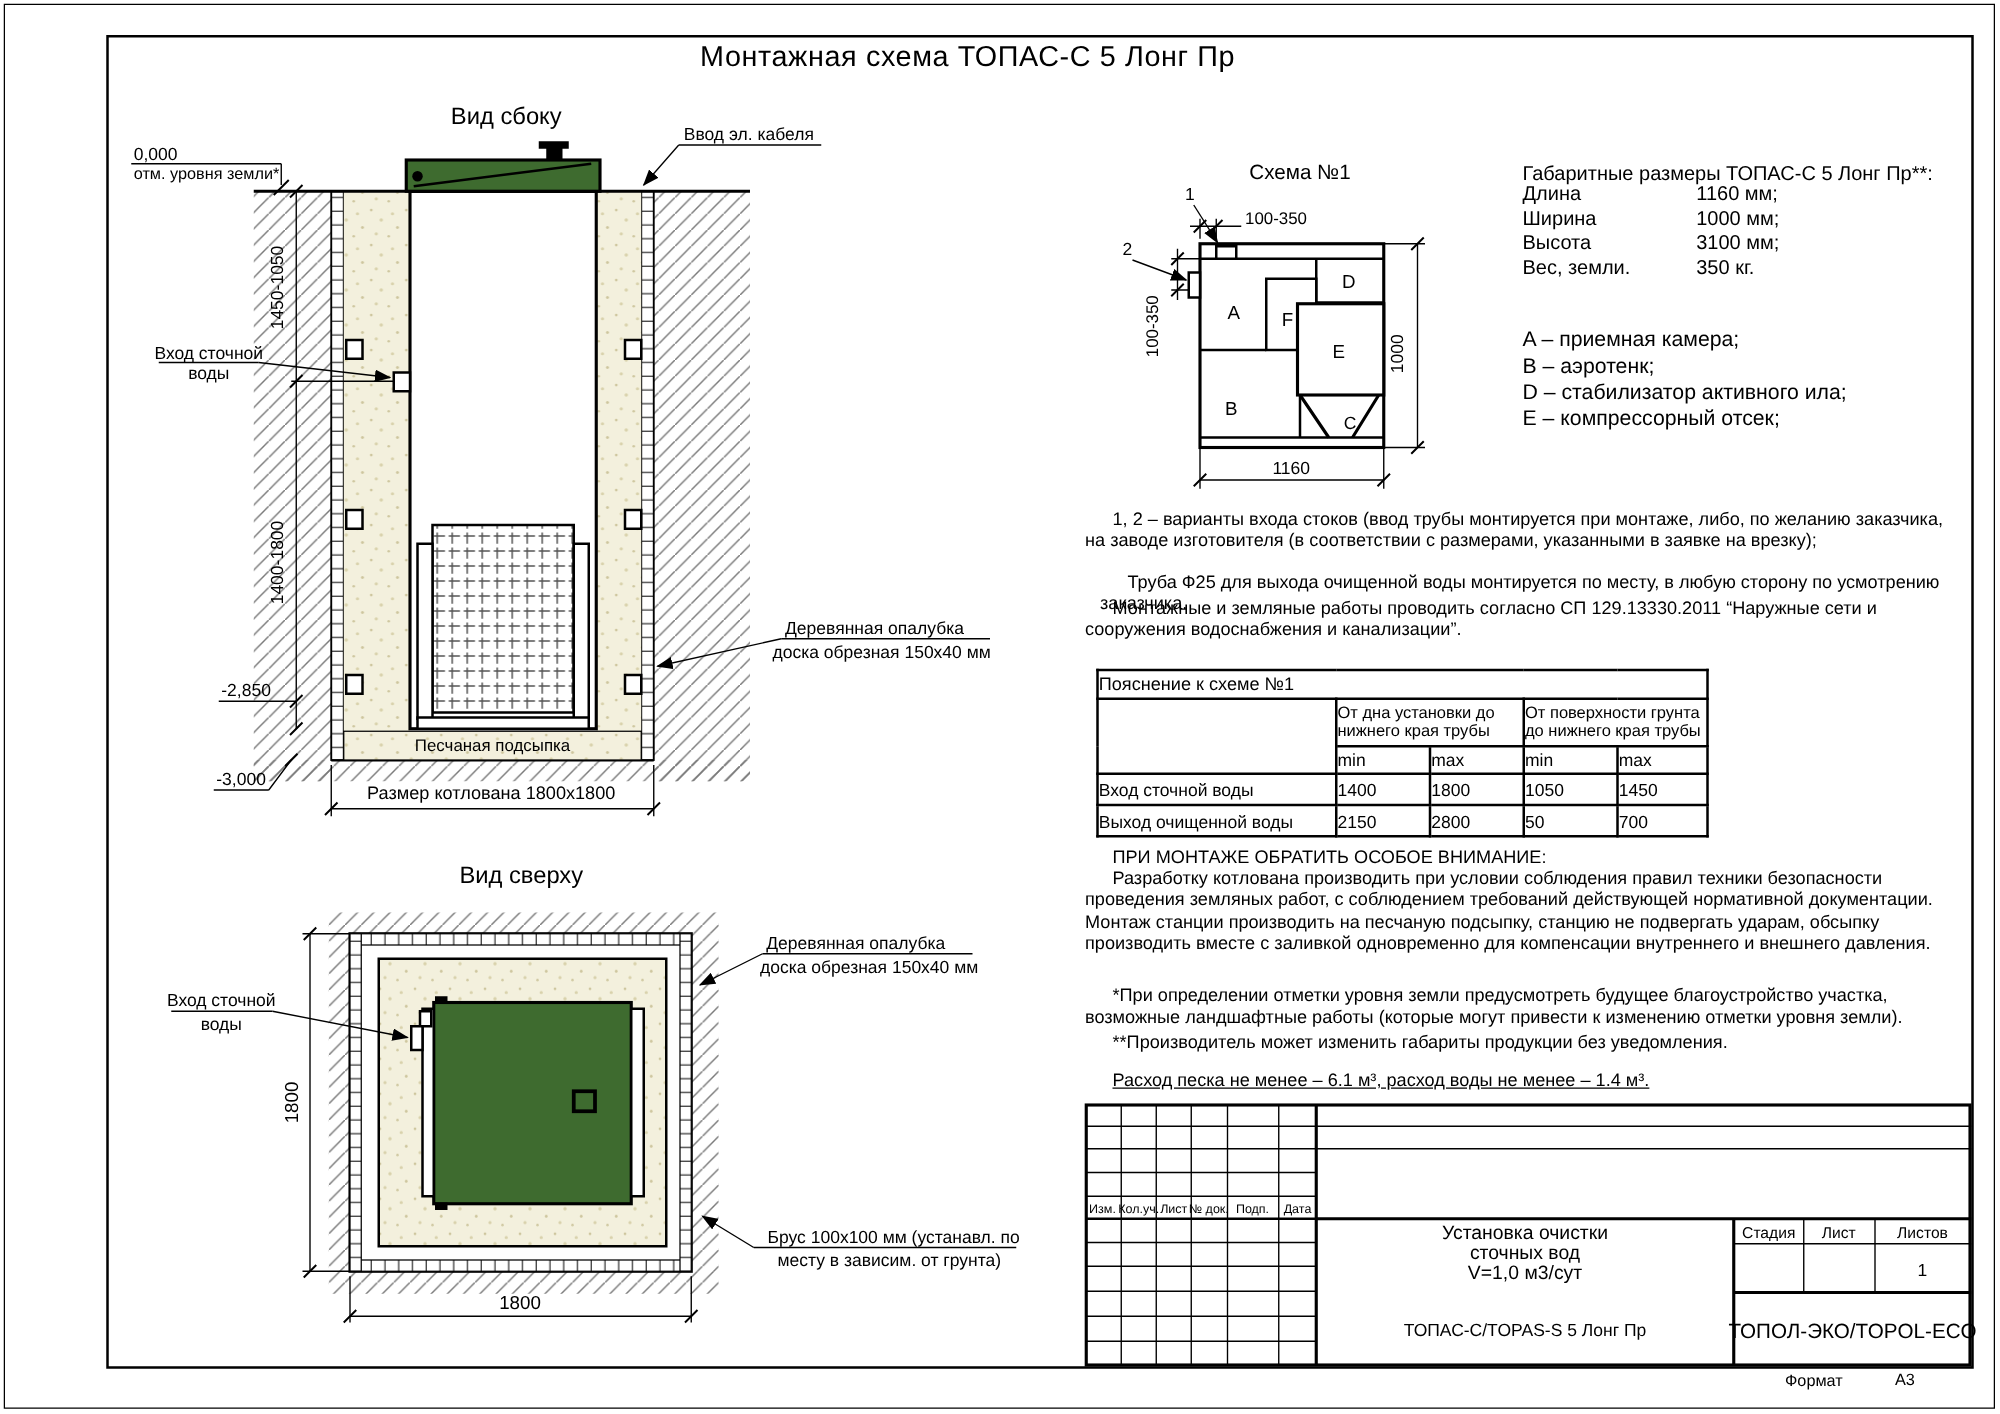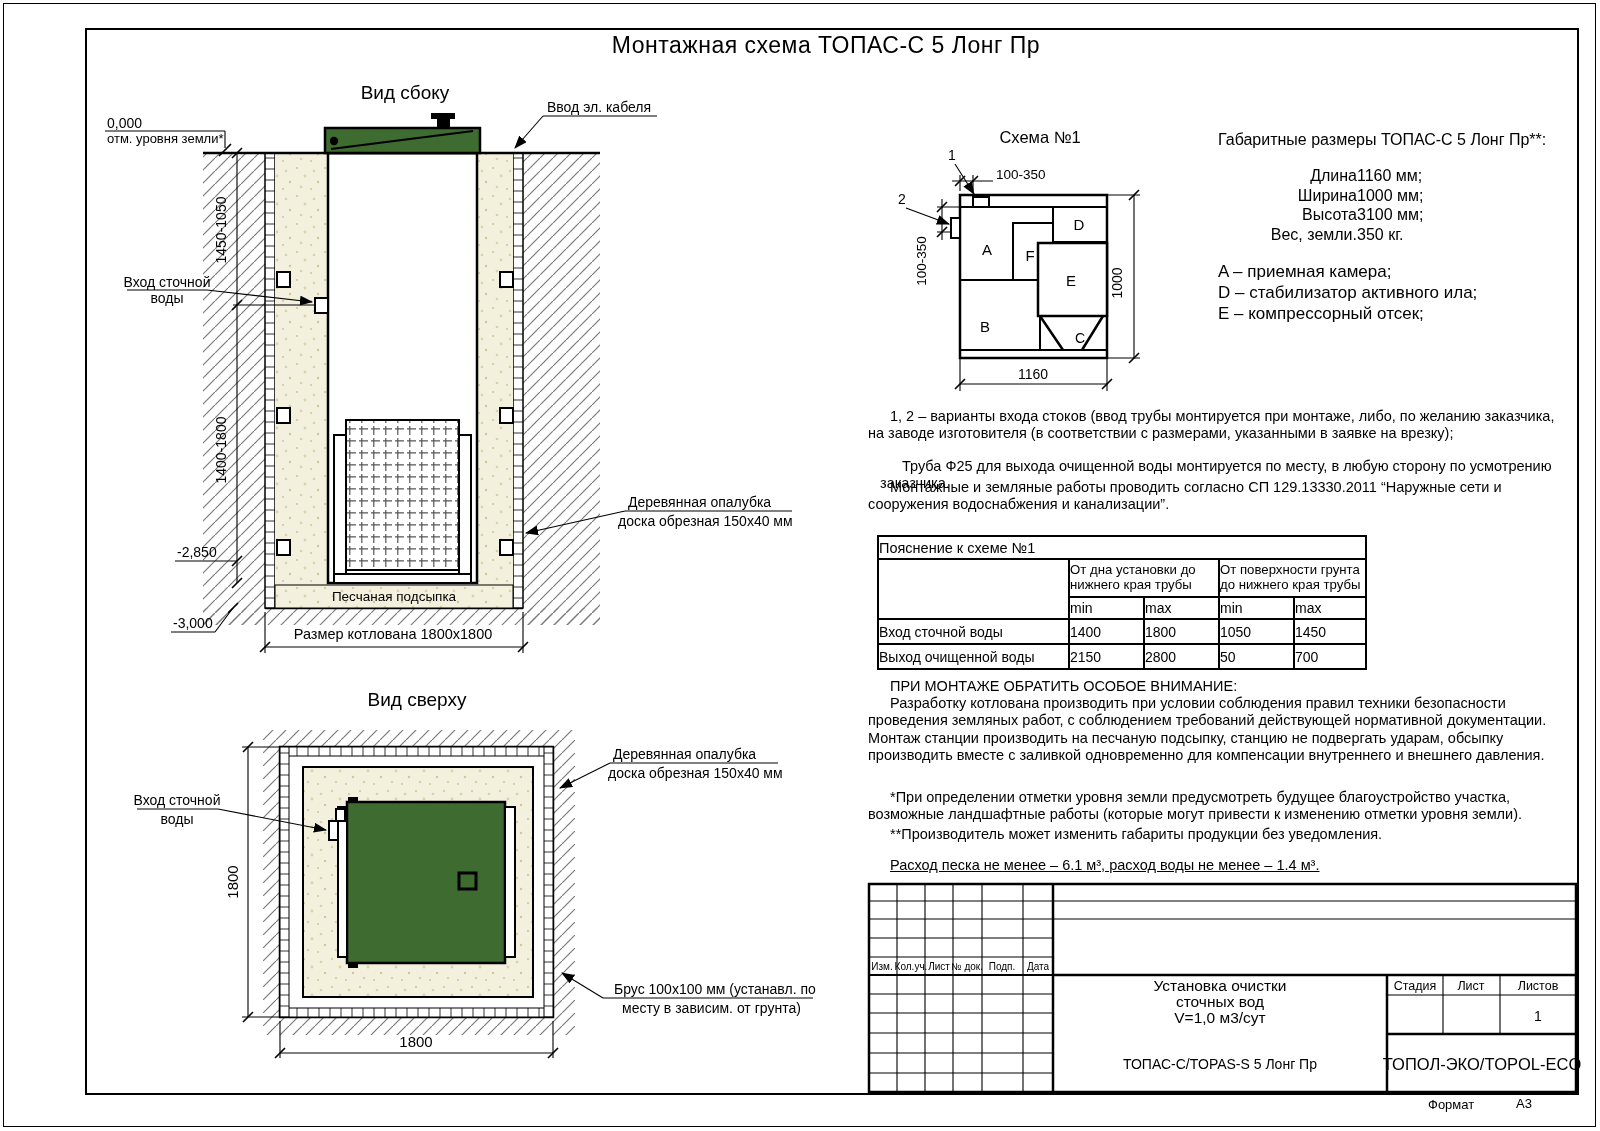--- a/index.html
+++ b/index.html
@@ -1,21 +1,21 @@
 <!DOCTYPE html>
 <html><head>
 <meta charset="utf-8">
 <style>
   html,body{margin:0;padding:0;background:#fff;}
   #canvas{position:relative;width:1600px;height:1131px;background:#fff;
           font-family:"Liberation Sans",sans-serif;color:#000;overflow:hidden;}
   .frame-outer{position:absolute;left:3px;top:3px;width:1591px;height:1122px;border:1.5px solid #000;}
   .frame-inner{position:absolute;left:85px;top:28px;width:1490px;height:1063px;border:2.5px solid #000;}
   .t{position:absolute;white-space:pre;}
-  .page-title{left:560px;top:32px;width:480px;text-align:right;font-size:23px;letter-spacing:.5px;}
+  .page-title{left:560px;top:32px;width:480px;text-align:left;font-size:23px;letter-spacing:.5px;}
   .para{position:absolute;font-size:14.5px;line-height:17.3px;width:700px;}
   .ind{text-indent:22px;}
   svg{position:absolute;overflow:visible;}
   svg text{font-family:"Liberation Sans",sans-serif;fill:#000;}
   .ln{stroke:#000;stroke-width:2;fill:none;}
   .thk{stroke:#000;stroke-width:2.5;fill:none;}
   .thin{stroke:#000;stroke-width:1.1;fill:none;}
   .tick{stroke:#000;stroke-width:1.6;fill:none;}
   .wfill{fill:#fff;stroke:#000;}
   .exp-table{position:absolute;left:877px;top:535px;border-collapse:collapse;table-layout:fixed;}
@@ -243,40 +243,41 @@
       <path class="tick" d="M269,85 L279,75 M269,248 L279,238"></path>
       <text transform="rotate(-90 262 168)" x="262" y="168" font-size="14" text-anchor="middle">1000</text>
 
       <path class="thin" d="M100,243 V276 M247,243 V276 M100,269 H247"></path>
       <path class="tick" d="M95,274 L105,264 M242,274 L252,264"></path>
       <text x="173" y="264" font-size="14" text-anchor="middle">1160</text>
     </g>
   </svg>
 
   <div class="t" style="left:1218px;top:131px;font-size:16px;">Габаритные размеры ТОПАС-С 5 Лонг Пр**:</div>
-  <div style="position:absolute;left:1218px;top:166px;font-size:16px;line-height:19.5px;width:340px;text-align:right;">
+  <div style="position:absolute;left:1218px;top:146px;font-size:16px;line-height:19.5px;width:340px;">
     <div style="display:flex">
         <span style="width:139px">Длина</span>
         <span>1160 мм;</span>
       </div>
     <div style="display:flex">
         <span style="width:139px">Ширина</span>
         <span>1000 мм;</span>
       </div>
     <div style="display:flex">
         <span style="width:139px">Высота</span>
         <span>3100 мм;</span>
       </div>
     <div style="display:flex">
         <span style="width:139px">Вес, земли.</span>
         <span>350 кг.</span>
       </div>
   </div>
   <div style="position:absolute;left:1218px;top:261px;font-size:17px;line-height:21px;width:350px;">
     <div>A – приемная камера;</div>
+    <div>B – аэротенк;</div>
     <div>D – стабилизатор активного ила;</div>
     <div>E – компрессорный отсек;</div>
   </div>
 
   <p class="para ind" style="left:868px;top:408px;margin:0;">1, 2 – варианты входа стоков (ввод трубы монтируется при монтаже, либо, по желанию заказчика, на заводе изготовителя (в соответствии с размерами, указанными в заявке на врезку);</p>
   <p class="para ind" style="left:868px;top:446px;margin:12px;">Труба Ф25 для выхода очищенной воды монтируется по месту, в любую сторону по усмотрению заказчика.</p>
   <p class="para ind" style="left:868px;top:479px;margin:0;">Монтажные и земляные работы проводить согласно СП 129.13330.2011 “Наружные сети и сооружения водоснабжения и канализации”.</p>
 
   <table class="exp-table">
     <colgroup>

